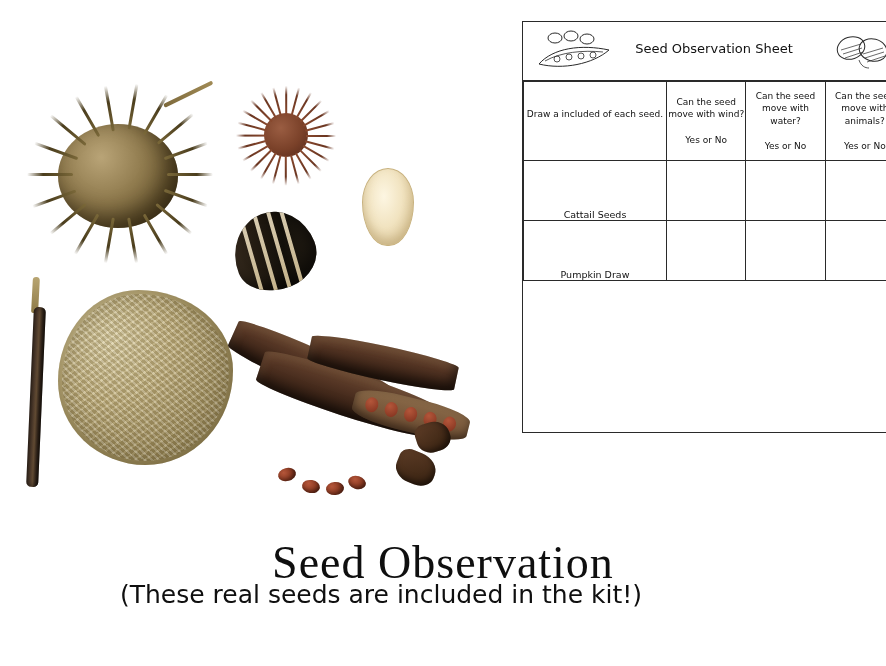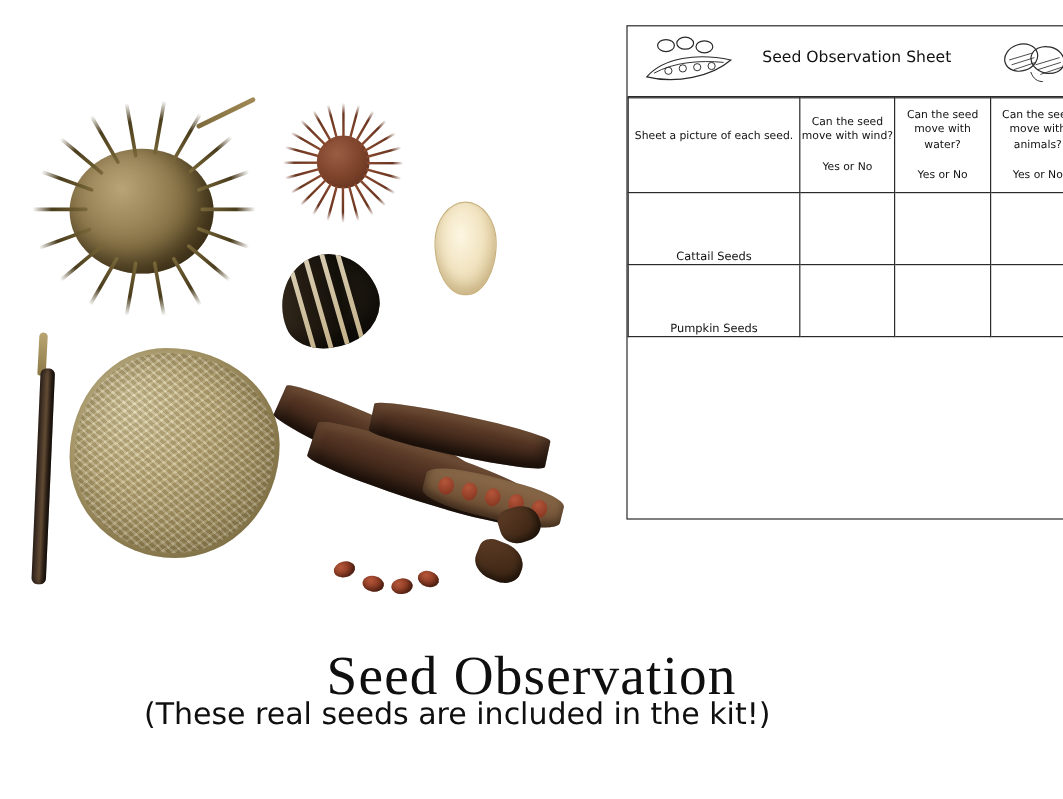--- a/index.html
+++ b/index.html
@@ -466,21 +466,21 @@
         <path d="M28 30 C30 36, 34 38, 38 38" stroke="#2a2a2a" stroke-width="0.8" fill="none"></path>
       </svg>
     </span>
     <div class="sheet-title">Seed Observation Sheet</div>
   </div>
 
   <table class="grid">
     <thead>
       <tr>
         <th class="draw-col">
-          <span class="q-main">Sheet a picture of each seed.</span>
+          <span class="q-main">Draw a included of each seed.</span>
         </th>
         <th>
           <span class="q-main">Can the seed move with wind?</span>
           <span class="q-sub">Yes or No</span>
         </th>
         <th>
           <span class="q-main">Can the seed move with water?</span>
           <span class="q-sub">Yes or No</span>
         </th>
         <th>
@@ -490,21 +490,21 @@
       </tr>
     </thead>
     <tbody>
       <tr>
         <td class="row-label">Cattail Seeds</td>
         <td class="answer"></td>
         <td class="answer"></td>
         <td class="answer"></td>
       </tr>
       <tr>
-        <td class="row-label">Pumpkin Seeds</td>
+        <td class="row-label">Pumpkin Draw</td>
         <td class="answer"></td>
         <td class="answer"></td>
         <td class="answer"></td>
       </tr>
     </tbody>
   </table>
 </div>
 
 <div class="title">Seed Observation</div>
 <div class="subtitle">(These real seeds are included in the kit!)</div>

